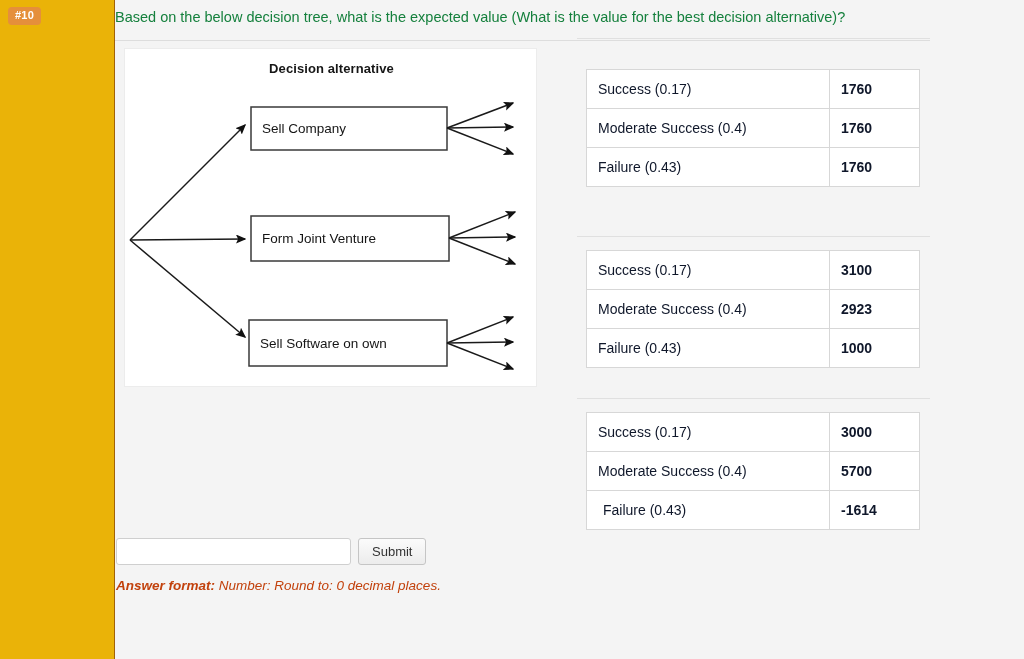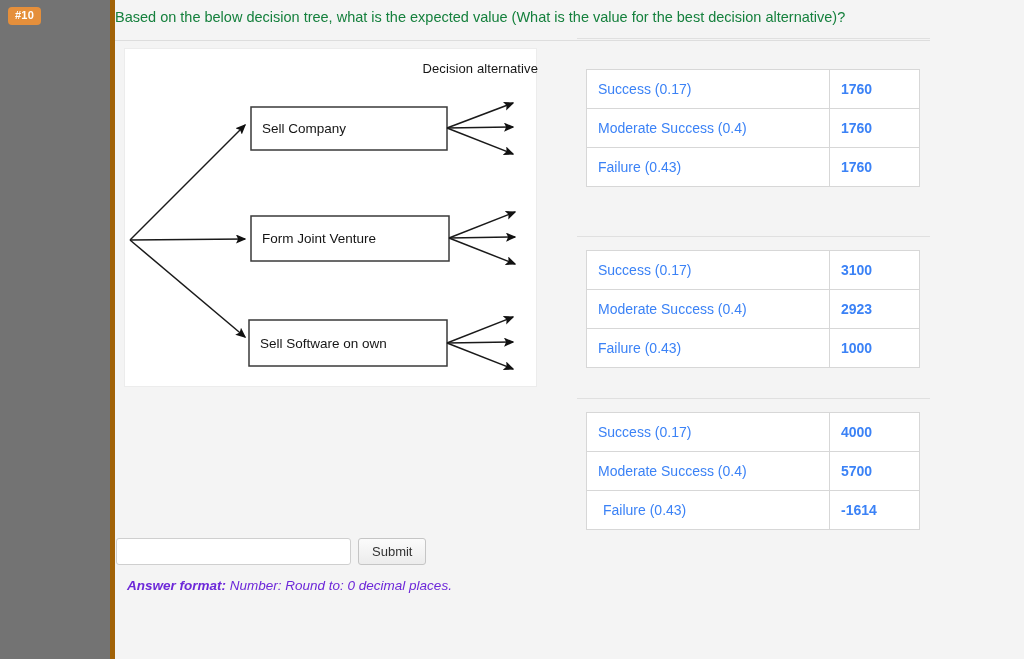--- a/index.html
+++ b/index.html
@@ -15,22 +15,22 @@
     overflow: hidden;
     position: relative;
   }
 
   
   #left-rail {
     position: absolute;
     left: 0; top: 0;
     width: 115px;
     height: 659px;
-    background: #737373;
-    border-right: 5px solid #a16207;
+    background: #eab308;
+    border-right: 1px solid #a16207;
     box-sizing: border-box;
   }
   #question-badge {
     position: absolute;
     left: 8px;
     top: 7px;
     background: #e58f3b;
     color: #ffffff;
     font-size: 11px;
     font-weight: bold;
@@ -75,23 +75,23 @@
     height: 339px;
     background: #ffffff;
     border: 1px solid #ececec;
     box-sizing: border-box;
   }
   #tree-title {
     position: absolute;
     left: 0;
     top: 12px;
     width: 413px;
-    text-align: right;
+    text-align: center;
     font-size: 13px;
-    font-weight: normal;
+    font-weight: bold;
     color: #161616;
     letter-spacing: 0.1px;
   }
   #tree-svg {
     position: absolute;
     left: 0; top: 0;
   }
   .node-label {
     font-family: "Liberation Sans", sans-serif;
     font-size: 13.5px;
@@ -110,21 +110,21 @@
     position: absolute;
     left: 471px;
     width: 333px;
     border-collapse: collapse;
     background: #ffffff;
     table-layout: fixed;
   }
   .outcome-table td {
     border: 1px solid #d7d7d7;
     font-size: 14px;
-    color: #3b82f6;
+    color: #0f172a;
     padding: 11px 0 11px 11px;
     height: 18px;
     box-sizing: border-box;
   }
   .outcome-table td.label-cell { width: 243px; }
   .outcome-table td.value-cell { width: 90px; font-weight: bold; }
   .outcome-table td.indented { padding-left: 16px; }
 
   
   #answer-input {
@@ -151,25 +151,25 @@
     background: linear-gradient(to bottom, #fbfbfb 0%, #ececec 100%);
     border: 1px solid #c5c5c5;
     border-radius: 3px;
     font-family: "Liberation Sans", sans-serif;
     font-size: 13px;
     color: #333333;
     cursor: pointer;
   }
   #answer-format {
     position: absolute;
-    left: 12px;
+    left: 1px;
     top: 578px;
     font-size: 13.5px;
     font-style: italic;
-    color: #6d28d9;
+    color: #c2410c;
   }
   #answer-format .strong {
     font-weight: bold;
     font-style: italic;
   }
 </style>
 </head>
 <body>
 
 <div id="left-rail">
@@ -263,21 +263,21 @@
         <td class="value-cell">1000</td>
       </tr>
     </tbody>
   </table>
 
   <div class="table-sep" style="top:398px"></div>
   <table class="outcome-table" style="top:412px">
     <tbody>
       <tr>
         <td class="label-cell">Success (0.17)</td>
-        <td class="value-cell">4000</td>
+        <td class="value-cell">3000</td>
       </tr>
       <tr>
         <td class="label-cell">Moderate Success (0.4)</td>
         <td class="value-cell">5700</td>
       </tr>
       <tr>
         <td class="label-cell indented">Failure (0.43)</td>
         <td class="value-cell">-1614</td>
       </tr>
     </tbody>

